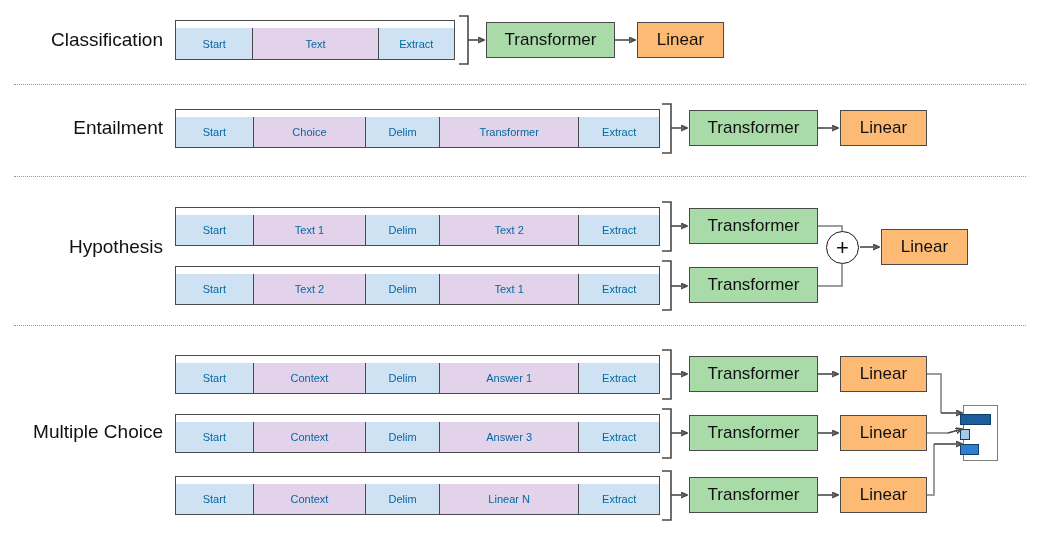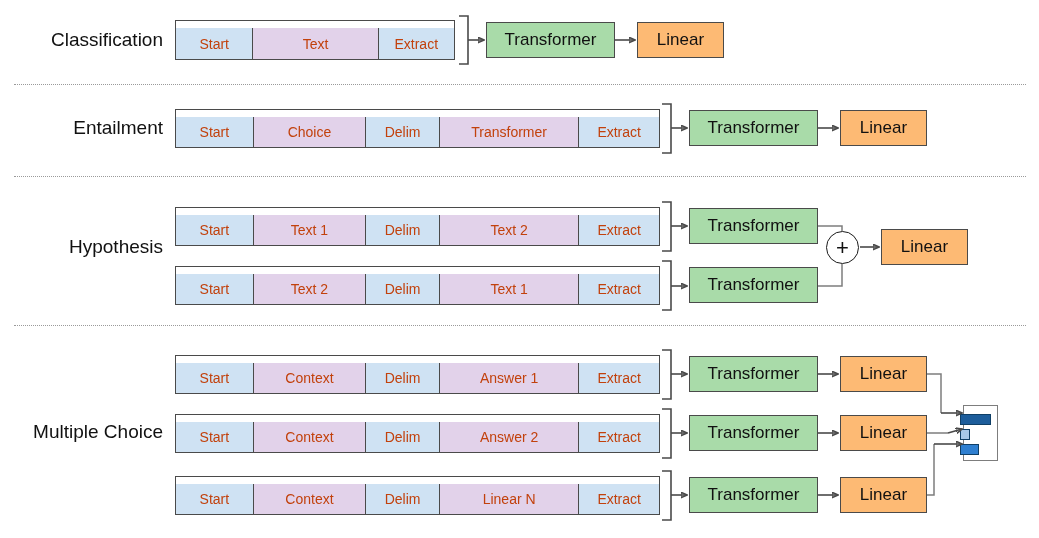--- a/index.html
+++ b/index.html
@@ -13,21 +13,21 @@
     white-space:nowrap;
     text-align:right;
     transform:translateY(-50%);
   }
 
   .seq{position:absolute;display:flex;border:1.6px solid #4a4a4a;box-sizing:border-box;}
   .seq .cell{
     box-sizing:border-box;
     border-right:1.4px solid #4a4a4a;
     display:flex;align-items:center;justify-content:center;
-    font-size:14px;color:#c2410c;white-space:nowrap;margin-top:7px;
+    font-size:11px;color:#0369a1;white-space:nowrap;margin-top:7px;
   }
   .seq .cell:last-child{border-right:none;}
   .cell.blue{background:#cfe2f3;}
   .cell.purple{background:#e2d2ea;}
 
   .node{
     position:absolute;box-sizing:border-box;
     border:1.6px solid #4a4a4a;
     display:flex;align-items:center;justify-content:center;
     font-size:17px;color:#111111;white-space:nowrap;
@@ -115,21 +115,21 @@
     <div class="cell purple" style="width:113px;">Context</div>
     <div class="cell blue" style="width:74px;">Delim</div>
     <div class="cell purple" style="width:140px;">Answer 1</div>
     <div class="cell blue" style="width:80px;">Extract</div>
   </div>
 
   <div class="seq" style="left:175px;top:414px;width:485px;height:39px;">
     <div class="cell blue" style="width:78px;">Start</div>
     <div class="cell purple" style="width:113px;">Context</div>
     <div class="cell blue" style="width:74px;">Delim</div>
-    <div class="cell purple" style="width:140px;">Answer 2</div>
+    <div class="cell purple" style="width:140px;">Answer 3</div>
     <div class="cell blue" style="width:80px;">Extract</div>
   </div>
 
   <div class="seq" style="left:175px;top:476px;width:485px;height:39px;">
     <div class="cell blue" style="width:78px;">Start</div>
     <div class="cell purple" style="width:113px;">Context</div>
     <div class="cell blue" style="width:74px;">Delim</div>
     <div class="cell purple" style="width:140px;">Linear N</div>
     <div class="cell blue" style="width:80px;">Extract</div>
   </div>

